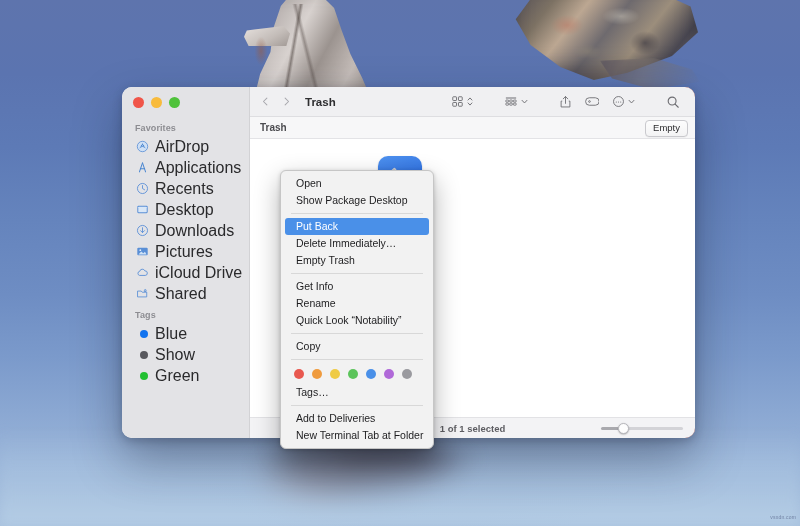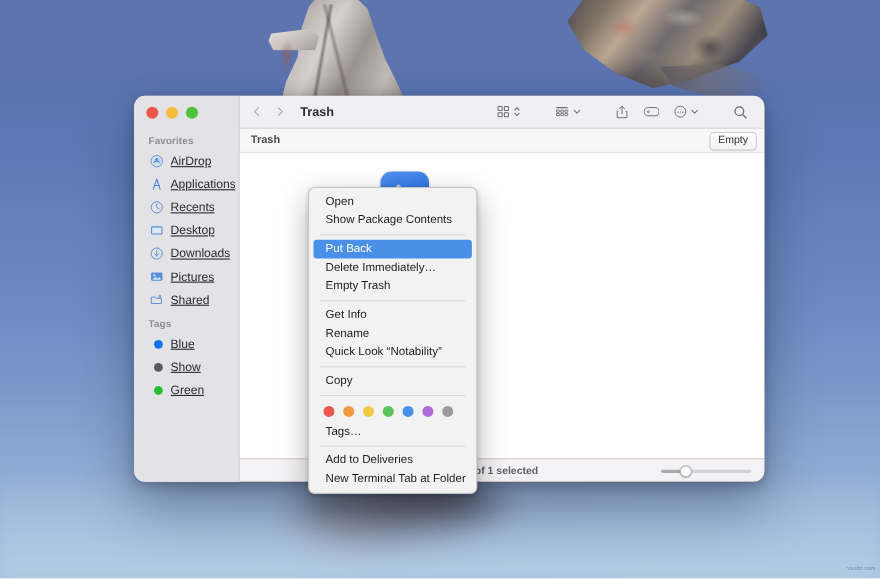--- a/index.html
+++ b/index.html
@@ -125,21 +125,21 @@
     width: 573px; height: 351px;
     border-radius: 10px;
     overflow: hidden;
     box-shadow: 0 22px 48px rgba(20,28,50,0.38), 0 3px 10px rgba(20,28,50,0.25);
     display: flex;
     background: #ffffff;
   }
 
   
   .sidebar {
-    width: 96px;
+    width: 128px;
     background: #e3e3e6;
     border-right: 1px solid #d2d2d5;
     padding-top: 30px;
     flex-shrink: 0;
     position: relative;
   }
   .traffic-lights {
     position: absolute;
     left: 11px; top: 10px;
     display: flex;
@@ -166,25 +166,24 @@
     cursor: default;
   }
   .sb-ico {
     width: 14px; height: 14px;
     flex-shrink: 0;
     display: flex; align-items: center; justify-content: center;
     color: #5a8fd6;
   }
   .sb-ico svg { width: 13px; height: 13px; display: block; }
   .sb-label {
-    font-size: 11px;
+    font-size: 16px;
     color: #2a2a2c;
     white-space: nowrap;
     overflow: hidden;
-    text-decoration: underline;
   }
   .tag-dot { width: 8px; height: 8px; border-radius: 50%; margin-left: 3px; }
 
   
   .content {
     flex: 1;
     display: flex;
     flex-direction: column;
     background: #7f1d1d;
     min-width: 0;
@@ -471,20 +470,28 @@
             <rect x="1.6" y="3.4" width="12.8" height="9.2" rx="1.3" fill="#5a8fd6"></rect>
             <circle cx="5.3" cy="6.4" r="1.1" fill="#e8f1fb"></circle>
             <path d="M3 11.6 L6.4 8 L9 10.2 L11 8.4 L13 11.6 Z" fill="#cfe2f6"></path>
           </svg>
         </span>
         <span class="sb-label">Pictures</span>
       </div>
 
 
 
+      <div class="sb-item">
+        <span class="sb-ico">
+          <svg viewBox="0 0 16 16" fill="none" stroke="#5a8fd6" stroke-width="1.1" stroke-linejoin="round">
+            <path d="M4.4 11.6 A2.6 2.6 0 0 1 4.6 6.5 A3.3 3.3 0 0 1 10.9 6 A2.8 2.8 0 0 1 11.4 11.6 Z"></path>
+          </svg>
+        </span>
+        <span class="sb-label">iCloud Drive</span>
+      </div>
 
       <div class="sb-item">
         <span class="sb-ico">
           <svg viewBox="0 0 16 16" fill="none" stroke="#5a8fd6" stroke-width="1.05" stroke-linejoin="round">
             <path d="M1.9 5 V12.2 H13.2 V6.4 H7.6 L6.4 5 Z"></path>
             <circle cx="11.4" cy="4.2" r="1.1"></circle>
             <path d="M9.9 6.4 a1.6 1.6 0 0 1 3 0"></path>
           </svg>
         </span>
         <span class="sb-label">Shared</span>
@@ -655,21 +662,21 @@
           <div class="zs-knob"></div>
           <div class="zs-track-right"></div>
         </div>
       </div>
     </div>
   </div>
 
   <div id="context-menu">
 
     <div class="cm-item">Open</div>
-    <div class="cm-item">Show Package Contents</div>
+    <div class="cm-item">Show Package Desktop</div>
 
     <div class="cm-sep"></div>
 
     <div class="cm-item selected">Put Back</div>
     <div class="cm-item">Delete Immediately…</div>
     <div class="cm-item">Empty Trash</div>
 
     <div class="cm-sep"></div>
 
     <div class="cm-item">Get Info</div>

